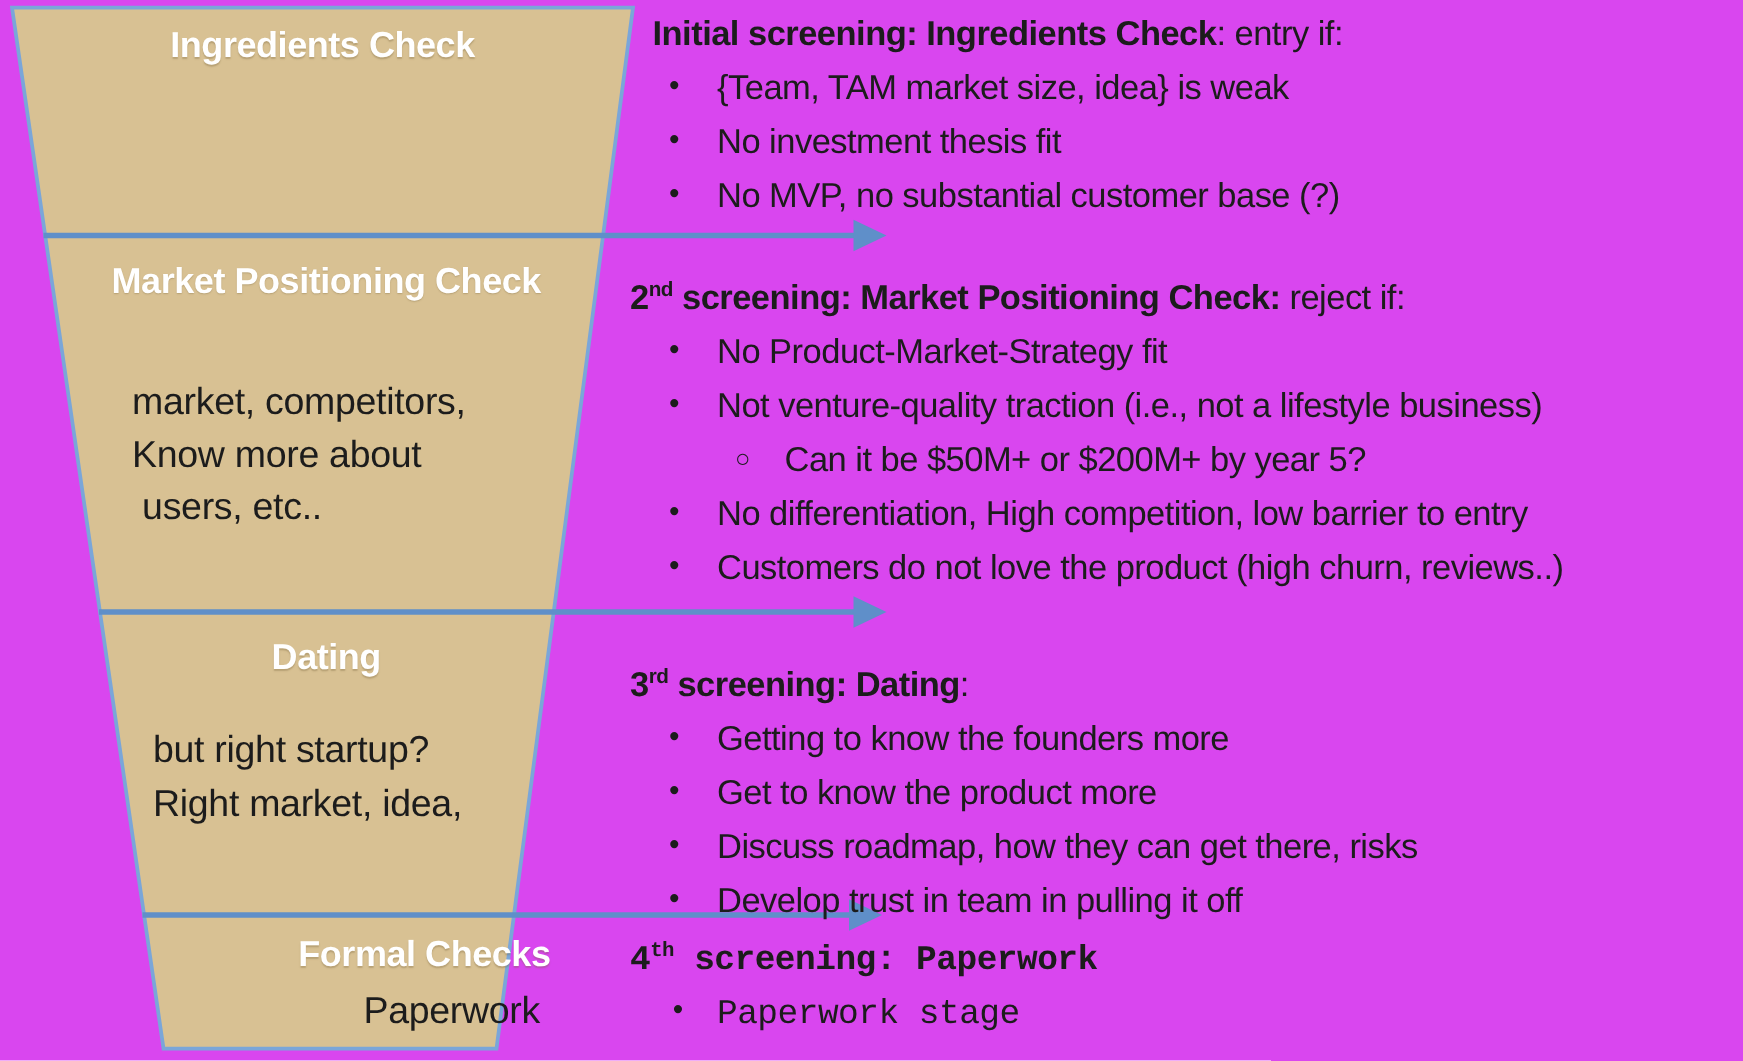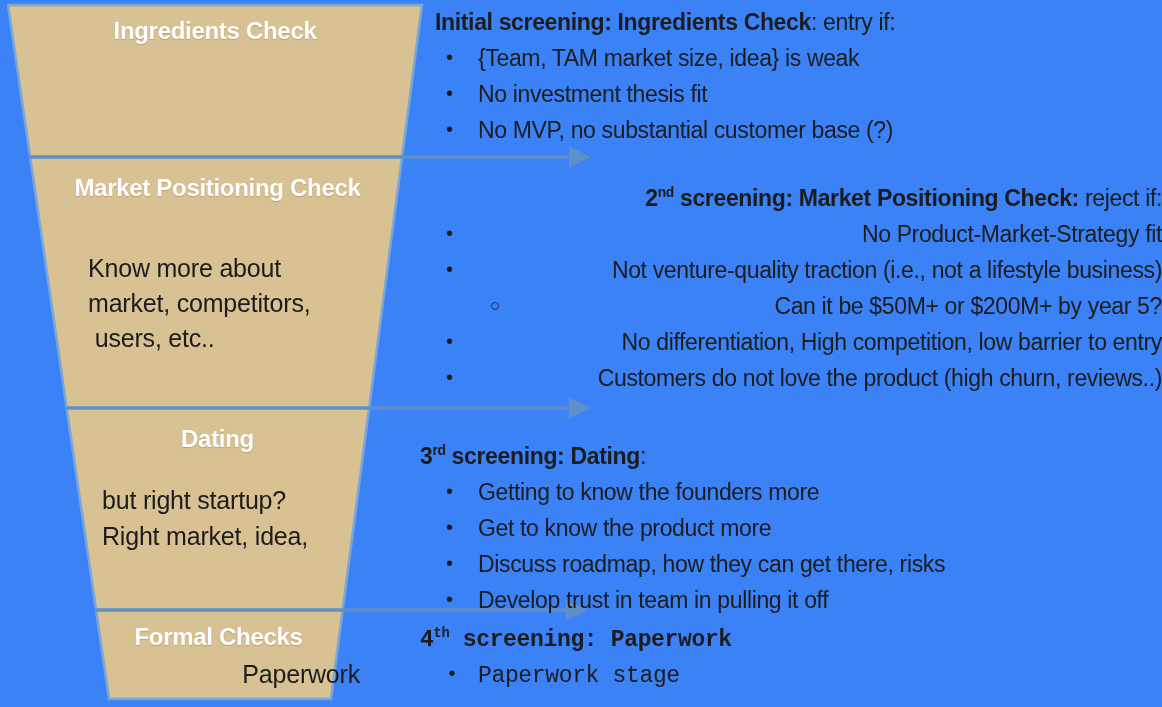--- a/index.html
+++ b/index.html
@@ -1,18 +1,18 @@
 <!DOCTYPE html>
 <html><head>
 <meta charset="utf-8">
 <title>Screening Funnel</title>
 <style>
   html,body{margin:0;padding:0;background:#fff;}
   .canvas{
-    position:relative;width:1162px;height:707px;background:#3b82f6;overflow:hidden;
+    position:relative;width:1162px;height:707px;background:#d946ef;overflow:hidden;
     font-family:"Liberation Sans",sans-serif;color:#1c1c1c;
   }
   .canvas *{box-sizing:border-box;}
   svg.funnel{position:absolute;left:0;top:0;width:1162px;height:707px;}
 
   
   .stage-title{
     position:absolute;text-align:center;font-weight:bold;color:#ffffff;
     font-size:24px;letter-spacing:-0.3px;line-height:30px;
     text-shadow:0 1px 1px rgba(120,100,60,.35);
@@ -46,32 +46,32 @@
     <line x1="66" y1="408" x2="574" y2="408" stroke="#5f8fc9" stroke-width="3.6"></line>
     <polygon points="569,397.5 591,408 569,418.5" fill="#5f8fc9"></polygon>
     <line x1="95" y1="610" x2="571" y2="610" stroke="#5f8fc9" stroke-width="3.6"></line>
     <polygon points="566,599.5 588,610 566,620.5" fill="#5f8fc9"></polygon>
   </svg>
 
   <div class="stage-title" style="left:30px;top:16px;width:370px;">Ingredients Check</div>
 
   <div class="stage-title" style="left:35px;top:173px;width:365px;">Market Positioning Check</div>
   <div class="stage-note" style="left:88px;top:251px;">
+    <div class="line">market, competitors,</div>
     <div class="line">Know more about</div>
-    <div class="line">market, competitors,</div>
     <div class="line"> users, etc..</div>
   </div>
 
   <div class="stage-title" style="left:60px;top:424px;width:315px;">Dating</div>
   <div class="stage-note" style="left:102px;top:482px;">
     <div class="line" style="line-height:36px;">but right startup?</div>
     <div class="line" style="line-height:36px;">Right market, idea,</div>
   </div>
 
-  <div class="stage-title" style="left:70px;top:622px;width:297px;">Formal Checks</div>
+  <div class="stage-title" style="left:70px;top:622px;width:297px;text-align:right;">Formal Checks</div>
   <div class="stage-note note-center" style="left:70px;top:657px;width:290px;">
     <div class="line">Paperwork</div>
   </div>
 
   <div class="section" style="top:4px;">
     <div class="heading s1-heading">
       <span class="hb">Initial screening: Ingredients Check</span><span>: entry if:</span>
     </div>
     <div class="li">
       <span class="marker">•</span>
@@ -80,21 +80,21 @@
     <div class="li">
       <span class="marker">•</span>
       <span>No investment thesis fit</span>
     </div>
     <div class="li">
       <span class="marker">•</span>
       <span>No MVP, no substantial customer base (?)</span>
     </div>
   </div>
 
-  <div class="section" style="top:180px;text-align:right;">
+  <div class="section" style="top:180px;">
     <div class="heading">
       <span class="hb"><span>2</span><sup>nd</sup><span> screening: Market Positioning Check:</span></span><span> reject if:</span>
     </div>
     <div class="li">
       <span class="marker">•</span>
       <span>No Product-Market-Strategy fit</span>
     </div>
     <div class="li">
       <span class="marker">•</span>
       <span>Not venture-quality traction (i.e., not a lifestyle business)</span>

